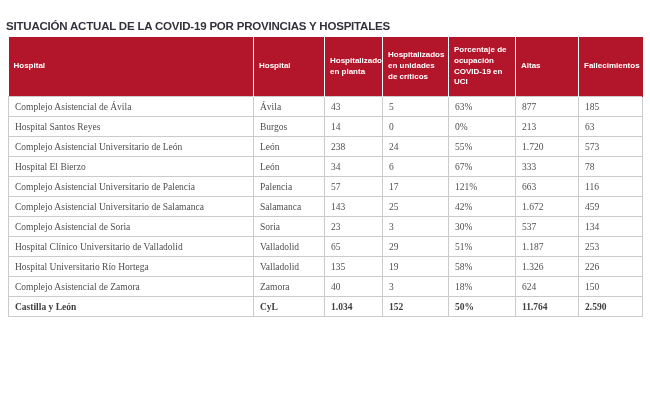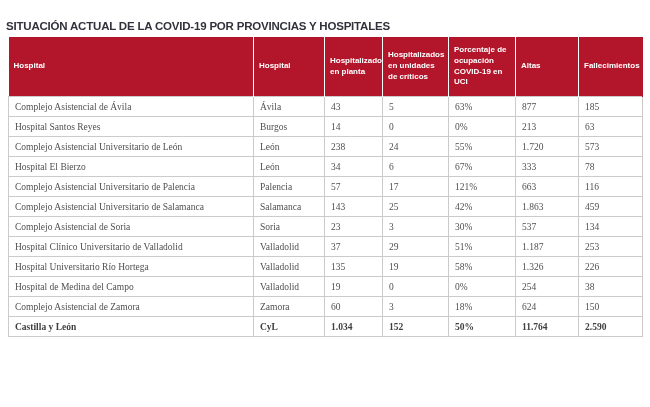--- a/index.html
+++ b/index.html
@@ -109,63 +109,54 @@
         <td>121%</td>
         <td>663</td>
         <td>116</td>
       </tr>
       <tr>
         <td>Complejo Asistencial Universitario de Salamanca</td>
         <td>Salamanca</td>
         <td>143</td>
         <td>25</td>
         <td>42%</td>
-        <td>1.863</td>
+        <td>1.672</td>
         <td>459</td>
       </tr>
       <tr>
         <td>Complejo Asistencial de Soria</td>
         <td>Soria</td>
         <td>23</td>
         <td>3</td>
         <td>30%</td>
         <td>537</td>
         <td>134</td>
       </tr>
       <tr>
         <td>Hospital Clínico Universitario de Valladolid</td>
         <td>Valladolid</td>
-        <td>37</td>
+        <td>65</td>
         <td>29</td>
         <td>51%</td>
         <td>1.187</td>
         <td>253</td>
       </tr>
       <tr>
         <td>Hospital Universitario Río Hortega</td>
         <td>Valladolid</td>
         <td>135</td>
         <td>19</td>
         <td>58%</td>
         <td>1.326</td>
         <td>226</td>
       </tr>
       <tr>
-        <td>Hospital de Medina del Campo</td>
-        <td>Valladolid</td>
-        <td>19</td>
-        <td>0</td>
-        <td>0%</td>
-        <td>254</td>
-        <td>38</td>
-      </tr>
-      <tr>
         <td>Complejo Asistencial de Zamora</td>
         <td>Zamora</td>
-        <td>60</td>
+        <td>40</td>
         <td>3</td>
         <td>18%</td>
         <td>624</td>
         <td>150</td>
       </tr>
       <tr class="total">
         <td>Castilla y León</td>
         <td>CyL</td>
         <td>1.034</td>
         <td>152</td>

